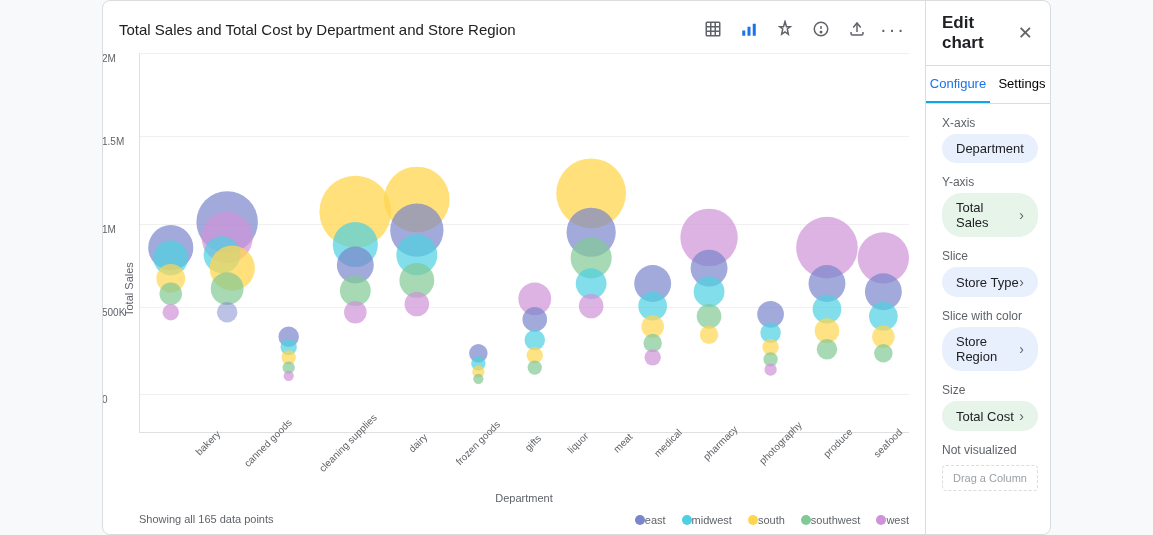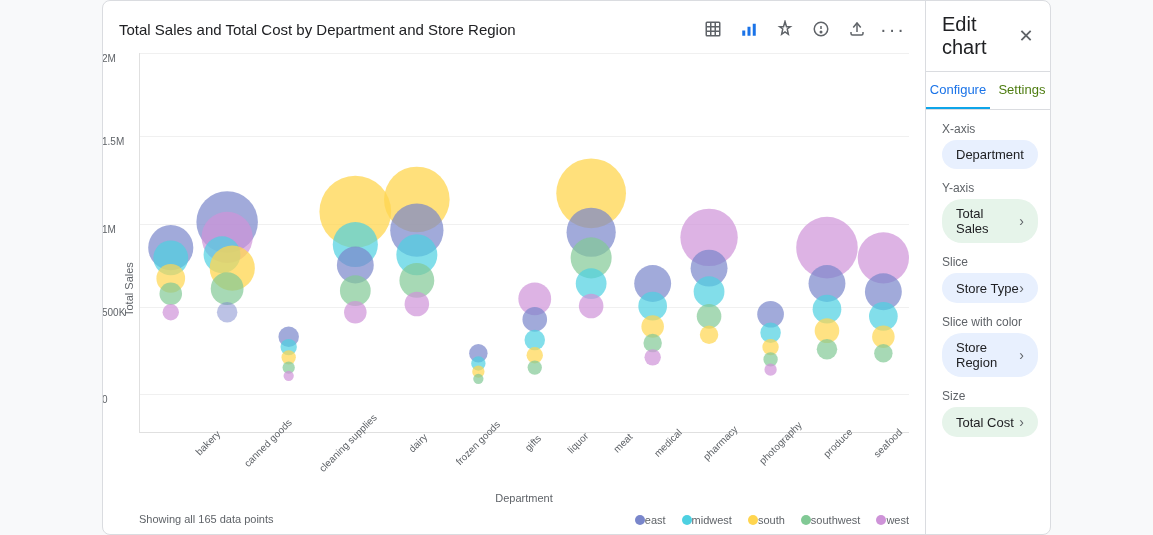--- a/index.html
+++ b/index.html
@@ -18,24 +18,24 @@
     .gridline { position: absolute; width: 100%; border-top: 1px solid #f0f0f0; }
     .bubbles-svg { position: absolute; width: 100%; height: 100%; }
     .x-axis-title { text-align: center; font-size: 11px; color: #5f6368; margin-top: 2px; }
     .data-note { font-size: 11px; color: #5f6368; margin-top: 2px; }
     .legend { display: flex; align-items: center; justify-content: center; gap: 16px; margin-top: 4px; }
     .legend-item { display: flex; align-items: center; font-size: 11px; color: #5f6368; }
     .legend-dot { width: 10px; height: 10px; border-radius: 50%; }
     
     .edit-panel { width: 270px; border-left: 1px solid #dadce0; display: flex; flex-direction: column; }
     .panel-header { display: flex; align-items: center; justify-content: space-between; padding: 12px 16px; border-bottom: 1px solid #dadce0; }
-    .panel-title { font-size: 20px; font-weight: 400; color: #202124; }
+    .panel-title { font-size: 17px; font-weight: 700; color: #202124; }
     .close-btn { width: 28px; height: 28px; border: none; background: transparent; cursor: pointer; border-radius: 50%; display: flex; align-items: center; justify-content: center; color: #5f6368; font-size: 18px; }
     .panel-tabs { display: flex; border-bottom: 1px solid #dadce0; }
-    .panel-tab { flex: 1; text-align: center; padding: 10px 0; font-size: 13px; cursor: pointer; color: #4d7c0f; border-bottom: 2px solid transparent; }
+    .panel-tab { flex: 1; text-align: center; padding: 10px 0; font-size: 13px; cursor: pointer; color: #000000; border-bottom: 2px solid transparent; }
     .panel-tab.active { color: #1a73e8; border-bottom: 2px solid #0ea5e9; font-weight: 400; }
     .panel-body { flex: 1; padding: 12px 16px; overflow-y: auto; }
     .field-section { margin-bottom: 12px; }
     .field-label { font-size: 12px; color: #5f6368; margin-bottom: 4px; }
     .field-value { background: #e8f0fe; border-radius: 20px; padding: 7px 14px; font-size: 13px; color: #202124; display: flex; align-items: center; justify-content: space-between; cursor: pointer; }
     .field-value.green { background: #e6f4ea; }
     .field-value.light-blue { background: #e8f0fe; }
     .chevron { font-size: 14px; color: #5f6368; }
     .not-visualized-label { font-size: 12px; color: #5f6368; margin-top: 4px; }
     .drag-hint { font-size: 11px; color: #9aa0a6; text-align: center; margin-top: 8px; padding: 6px; border: 1px dashed #dadce0; border-radius: 4px; }
@@ -279,20 +279,24 @@
           <span>Store Region</span>
           <span class="chevron">›</span>
         </div>
       </div>
       <div class="field-section">
         <div class="field-label">Size</div>
         <div class="field-value green">
           <span>Total Cost</span>
           <span class="chevron">›</span>
         </div>
+      </div>
+      <div class="field-section">
+        <div class="not-visualized-label">Not visualized</div>
+        <div class="drag-hint">Drag a Column</div>
       </div>
     </div>
   </div>
 
   <div class="side-icons">
     <button class="side-icon-btn" title="Chart">
       <svg width="20" height="20" viewBox="0 0 24 24" fill="#5f6368">
           <rect x="3" y="14" width="4" height="7"></rect>
           <rect x="10" y="9" width="4" height="12"></rect>
           <rect x="17" y="5" width="4" height="16"></rect>

